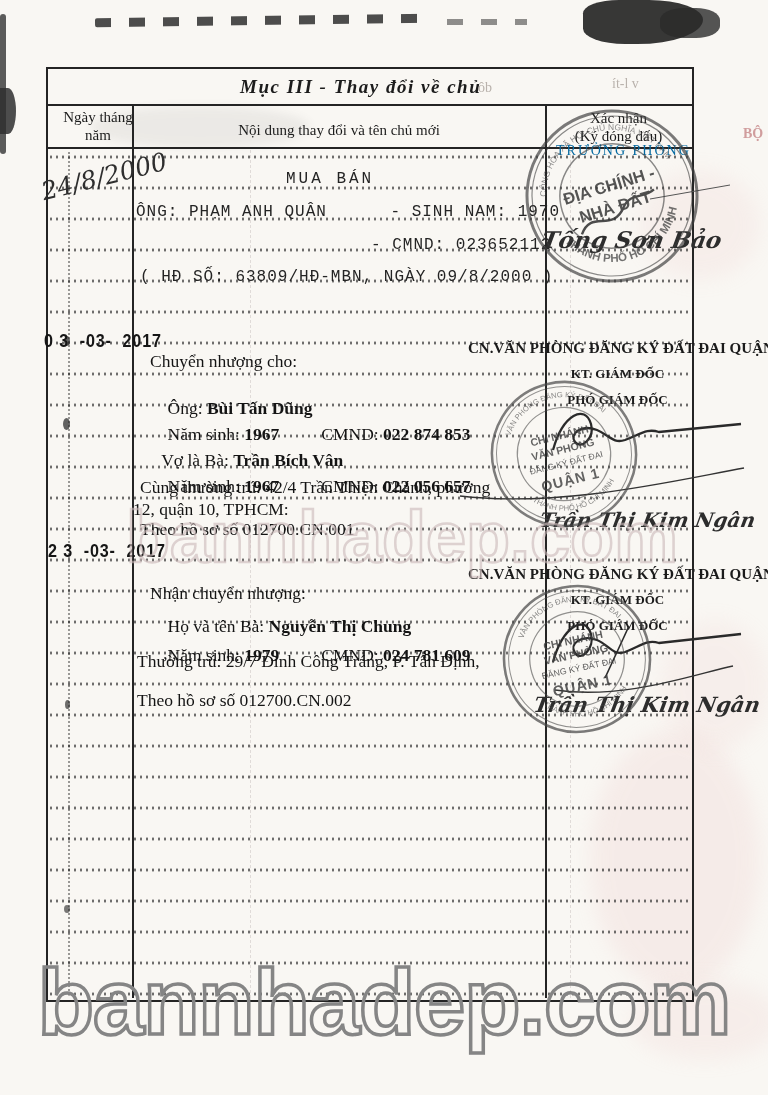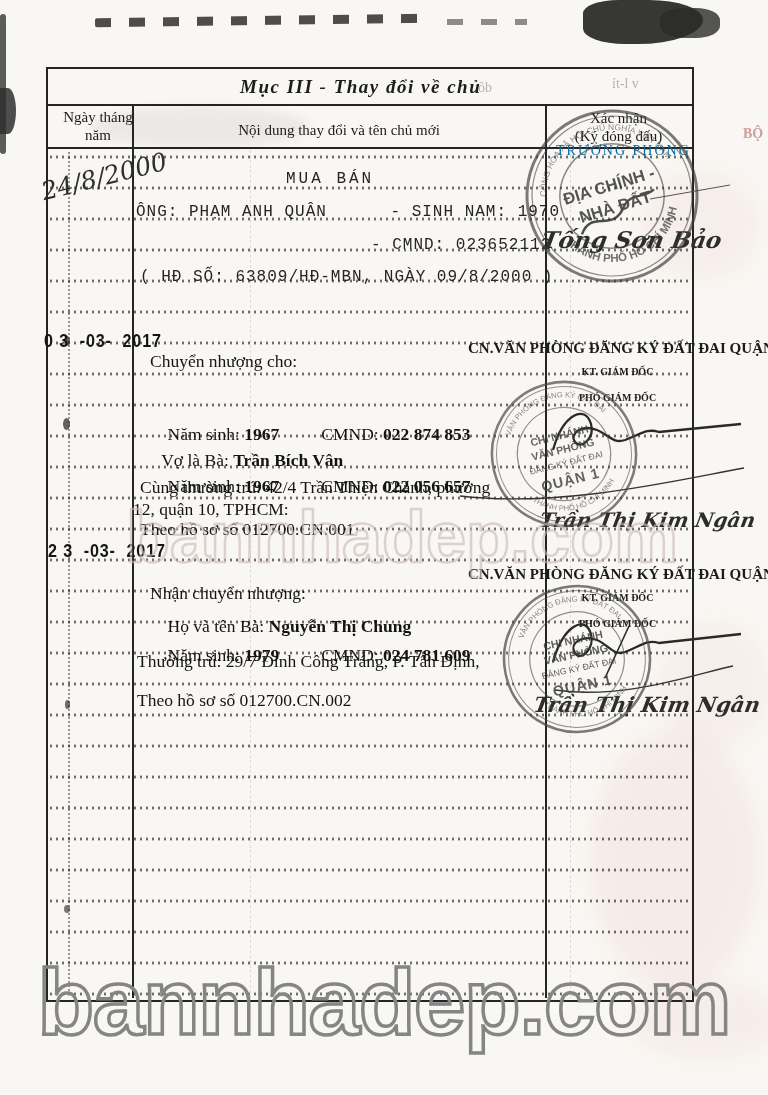--- a/index.html
+++ b/index.html
@@ -41,21 +41,21 @@
               font-size:19px;letter-spacing:1px;color:#161616;transform:scaleX(.85);
               transform-origin:left top;white-space:pre;}
   .handwrite{font-style:italic;font-size:25px;color:#2e2e2e;transform:rotate(-14deg);
              font-family:"DejaVu Serif",serif;white-space:nowrap;}
   .scriptname{font-style:italic;font-weight:bold;font-size:21px;color:#2d2d2d;
               font-family:"DejaVu Serif",serif;transform:skewX(-10deg);white-space:nowrap;}
 
   
   .office1{font-weight:bold;font-size:15.5px;white-space:nowrap;transform:scaleX(.97);
            transform-origin:left top;color:#1b1b1b;}
-  .office-c{font-weight:bold;font-size:10px;width:155px;text-align:center;color:#1b1b1b;}
+  .office-c{font-weight:bold;font-size:13px;width:155px;text-align:center;color:#1b1b1b;}
 
   
   .stamp{opacity:.85;}
 
   
   .wm{font-family:"Liberation Sans","DejaVu Sans",sans-serif;font-weight:bold;white-space:nowrap;
       color:rgba(255,255,255,0);}
   .wm-bottom{font-size:92px;-webkit-text-stroke:3.5px #858585;width:768px;text-align:center;letter-spacing:-1px;}
   .wm-mid{font-size:72px;-webkit-text-stroke:2.5px rgba(203,186,186,.62);}
 
@@ -119,20 +119,23 @@
   <div class="abs t-line" style="left:371px;top:236px;">- CMND: 023652112</div>
   <div class="abs t-line" style="left:140px;top:268px;">( HĐ SỐ: 63809/HĐ-MBN, NGÀY 09/8/2000 )</div>
   <div class="abs scriptname" style="left:542px;top:226px;font-size:23px;">Tống Sơn Bảo</div>
 
   <svg class="abs" style="left:648px;top:180px;" width="85" height="22" viewBox="0 0 85 22">
     <path d="M2,19 L82,5" stroke="#555" stroke-width="1" fill="none"></path>
   </svg>
 
   <div class="abs date-stamp" style="left:44px;top:330px;">0 3  -03-  2017</div>
   <div class="abs s-line" style="left:150px;top:351px;">Chuyển nhượng cho:</div>
+  <div class="abs s-line" style="left:150px;top:377px;">
+    <span>Ông: </span><b>Bùi Tấn Dũng</b>
+  </div>
   <div class="abs s-line" style="left:150px;top:403px;">
     <span>Năm sinh: </span><b>1967</b><span class="gap2">CMND: </span><b>022 874 853</b>
   </div>
   <div class="abs s-line" style="left:144px;top:429px;">
     <span>Vợ là Bà: </span><b>Trần Bích Vân</b>
   </div>
   <div class="abs s-line" style="left:150px;top:455px;">
     <span>Năm sinh: </span><b>1967</b><span class="gap2">CMND: </span><b>022 056 657</b>
   </div>
   <div class="abs s-line" style="left:140px;top:477px;">Cùng thường trú: 42/4 Trần Thiện Chánh, phường</div>

